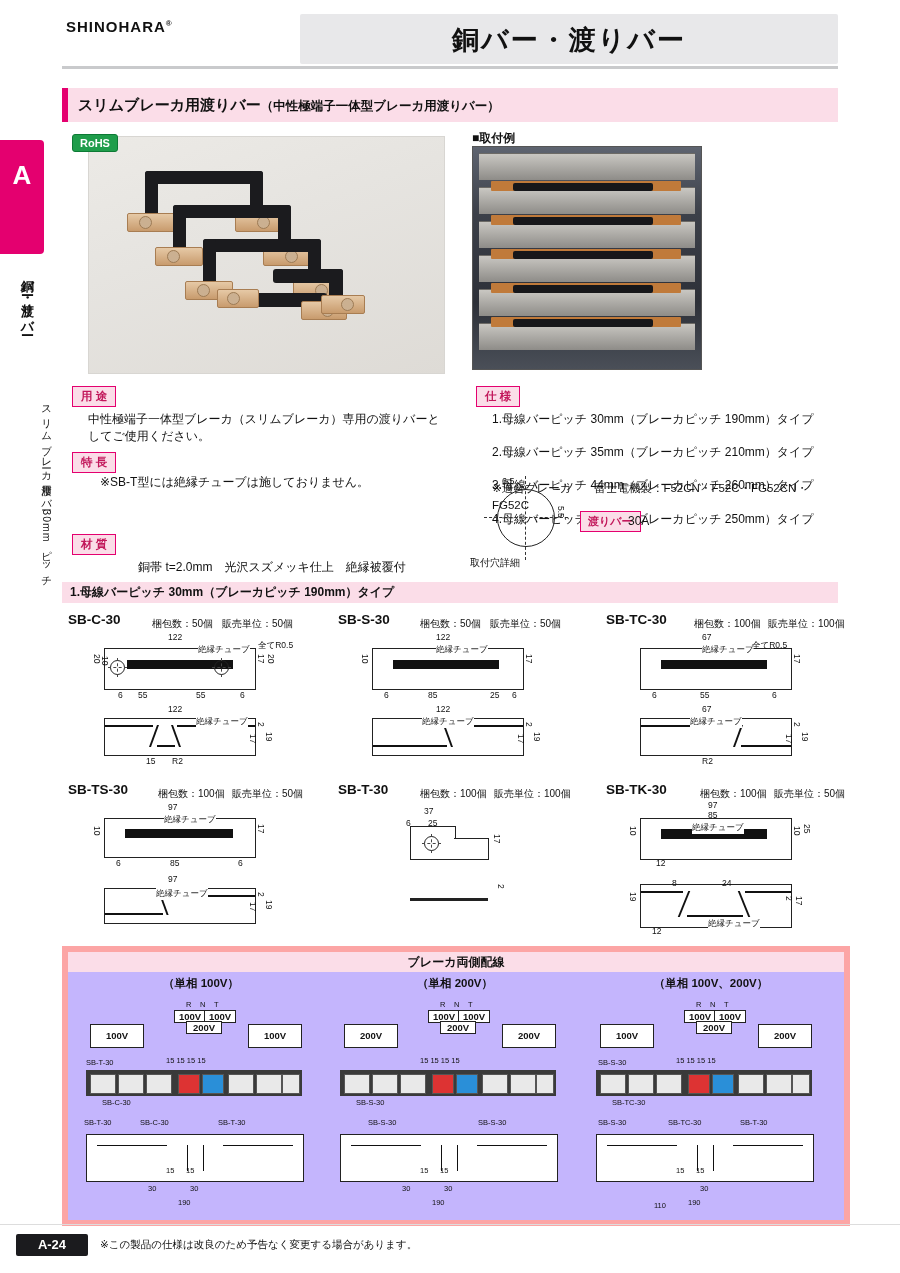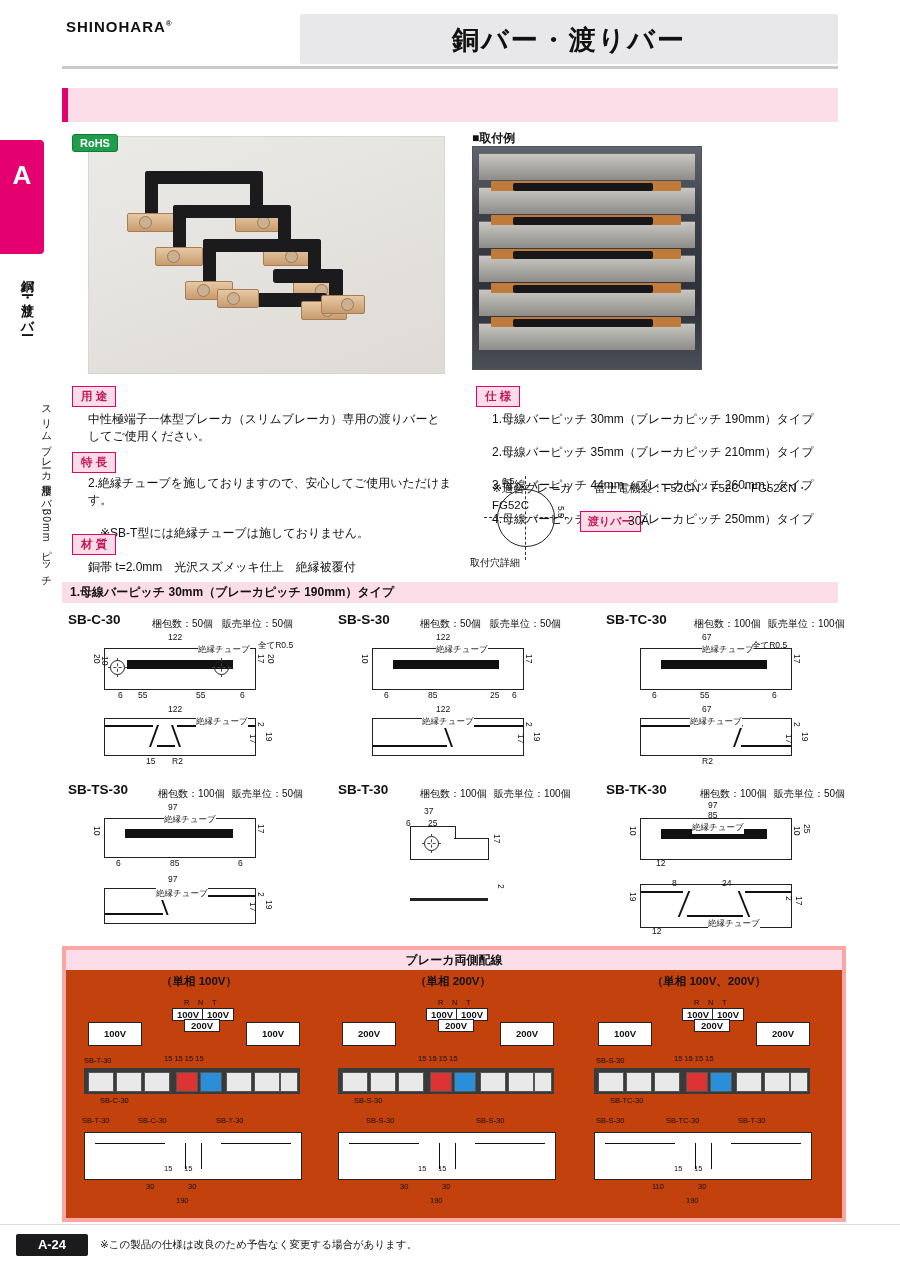--- a/index.html
+++ b/index.html
@@ -66,21 +66,21 @@
   .pmeta{position:absolute;font-size:10px;color:#111;}
   .dwg{position:absolute;border:1px solid #222;background:#fff;}
   .dbl{position:absolute;background:#111;}
   .dtxt{position:absolute;font-size:8.5px;color:#111;white-space:nowrap;}
   .dtxt-v{position:absolute;font-size:8.5px;color:#111;writing-mode:vertical-rl;}
   .hole{position:absolute;width:13px;height:13px;border-radius:50%;border:1px solid #222;}
   .hole:after{content:"";position:absolute;left:5.5px;top:-3px;height:19px;border-left:1px dashed #444;}
   .hole:before{content:"";position:absolute;top:5.5px;left:-3px;width:19px;border-top:1px dashed #444;}
 
   
-  .wirebox{position:absolute;left:62px;top:946px;width:776px;height:268px;border:4px solid #fca5a5;background:#c2410c;}
+  .wirebox{position:absolute;left:62px;top:946px;width:776px;height:268px;border:6px solid #fca5a5;background:#c4b5fd;}
   .wirehdr{position:absolute;left:0;top:0;width:776px;height:20px;background:#fbdde8;text-align:center;font-size:12px;font-weight:bold;line-height:20px;}
   .wcol{position:absolute;top:24px;width:250px;}
   .wtitle{text-align:center;font-size:11.5px;font-weight:bold;}
   .blkbox{position:absolute;border:1px solid #222;background:#fff;font-size:9.5px;font-weight:bold;text-align:center;}
   .brk{position:absolute;background:#3a3a3a;}
   .brk .cell{position:absolute;background:#e9e9e9;border:1px solid #555;}
   .tiny{position:absolute;font-size:7.5px;}
   .dim{position:absolute;font-size:7.5px;}
   .pagenum{position:absolute;left:16px;top:1234px;width:72px;height:22px;background:#1b1b1e;color:#fff;font-size:13px;font-weight:bold;text-align:center;line-height:22px;border-radius:2px;}
   .footnote{position:absolute;left:100px;top:1238px;font-size:10.5px;color:#111;}
@@ -96,20 +96,23 @@
   <div class="hdr-box"></div>
   <div class="hdr-title">銅バー・渡りバー</div>
 
   <div class="tab"></div>
   <div class="tab-letter">A</div>
   <div class="side-text">銅バー・渡りバー</div>
   <div class="side-text2">スリムブレーカ用渡りバー 30mmピッチ</div>
 
   <div class="sec-band">
     <div class="bar"></div>
+    <div class="sec-title">
+      <span>スリムブレーカ用渡りバー</span><span class="sub">（中性極端子一体型ブレーカ用渡りバー）</span>
+    </div>
   </div>
 
   <div class="photo1">
 
     <div class="barwrap" style="left:38px;top:32px;width:150px;height:60px;">
       <div class="bar-black" style="left:18px;top:2px;width:118px;height:13px;"></div>
       <div class="bar-black" style="left:18px;top:2px;width:13px;height:52px;"></div>
       <div class="bar-black" style="left:123px;top:2px;width:13px;height:52px;"></div>
       <div class="bar-cu" style="left:0px;top:44px;width:46px;height:17px;"></div>
       <div class="bar-cu" style="left:108px;top:44px;width:46px;height:17px;"></div>
@@ -174,27 +177,26 @@
     <div class="p2blk" style="left:40px;top:172px;width:140px;"></div>
   </div>
 
   <div class="bk" style="left:72px;top:386px;width:390px;">
     <span class="lbl">用 途</span>
     <p style="margin-top:4px;">中性極端子一体型ブレーカ（スリムブレーカ）専用の渡りバーとしてご使用ください。</p>
   </div>
 
   <div class="bk" style="left:72px;top:452px;width:400px;">
     <span class="lbl">特 長</span>
-    <p style="margin-top:2px;">2.絶縁チューブを施しておりますので、安心してご使用いただけます。</p>
     <p style="margin-top:1px;padding-left:12px;">※SB-T型には絶縁チューブは施しておりません。</p>
   </div>
 
   <div class="bk" style="left:72px;top:534px;width:400px;">
     <span class="lbl">材 質</span>
-    <p style="margin-top:4px;">銅帯 t=2.0mm　光沢スズメッキ仕上　絶縁被覆付</p>
+    <p style="margin-top:4px;text-align:center;">銅帯 t=2.0mm　光沢スズメッキ仕上　絶縁被覆付</p>
   </div>
 
   <div class="bk" style="left:476px;top:386px;width:360px;">
     <span class="lbl">仕 様</span>
     <p style="margin-top:4px;">1.母線バーピッチ 30mm（ブレーカピッチ 190mm）タイプ</p>
     <p>2.母線バーピッチ 35mm（ブレーカピッチ 210mm）タイプ</p>
     <p>3.母線バーピッチ 44mm（ブレーカピッチ 260mm）タイプ</p>
     <p>4.母線バーピッチ 56mm（ブレーカピッチ 250mm）タイプ</p>
   </div>
   <div class="bk" style="left:476px;top:464px;width:360px;font-size:11.5px;line-height:1.45;">
@@ -470,21 +472,21 @@
     <div class="tiny" style="left:600px;top:166px;">SB-TC-30</div>
     <div class="tiny" style="left:672px;top:166px;">SB-T-30</div>
     <div class="dwg" style="left:528px;top:182px;width:216px;height:46px;">
       <div class="dbl" style="left:10px;top:10px;width:70px;height:1px;"></div>
       <div class="dbl" style="left:136px;top:10px;width:70px;height:1px;"></div>
       <div class="dbl" style="left:100px;top:10px;width:1px;height:26px;"></div>
       <div class="dbl" style="left:116px;top:10px;width:1px;height:26px;"></div>
     </div>
     <div class="dim" style="left:608px;top:214px;">15</div>
     <div class="dim" style="left:628px;top:214px;">15</div>
-    <div class="dim" style="left:586px;top:232px;">110</div>
+    <div class="dim" style="left:586px;top:249px;">110</div>
     <div class="dim" style="left:632px;top:232px;">30</div>
     <div class="dim" style="left:620px;top:246px;">190</div>
   </div>
 
   <div class="footline"></div>
   <div class="pagenum">A-24</div>
   <div class="footnote">※この製品の仕様は改良のため予告なく変更する場合があります。</div>
 
 </div>
 

